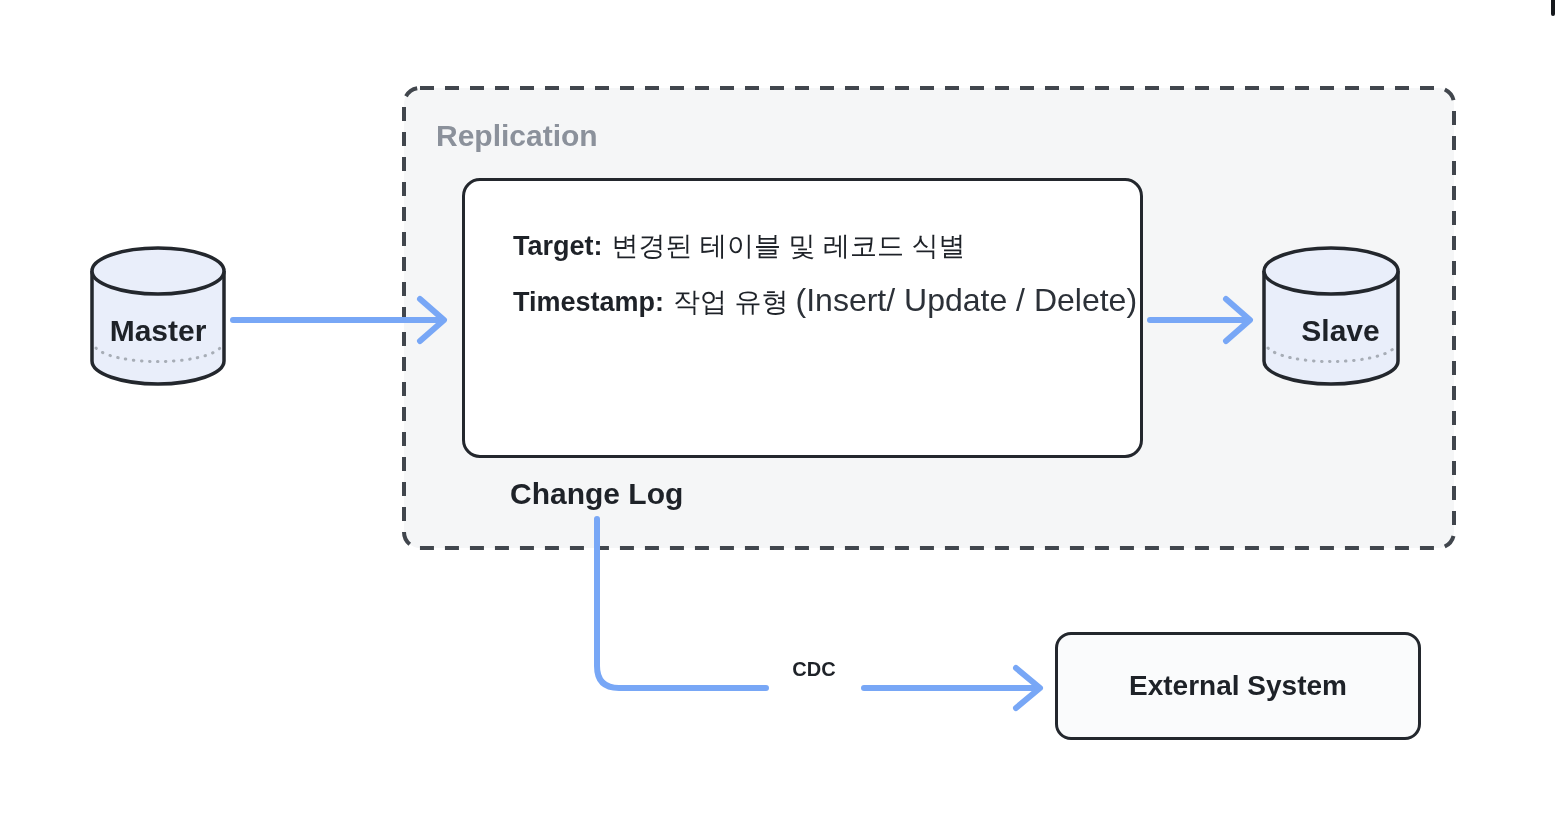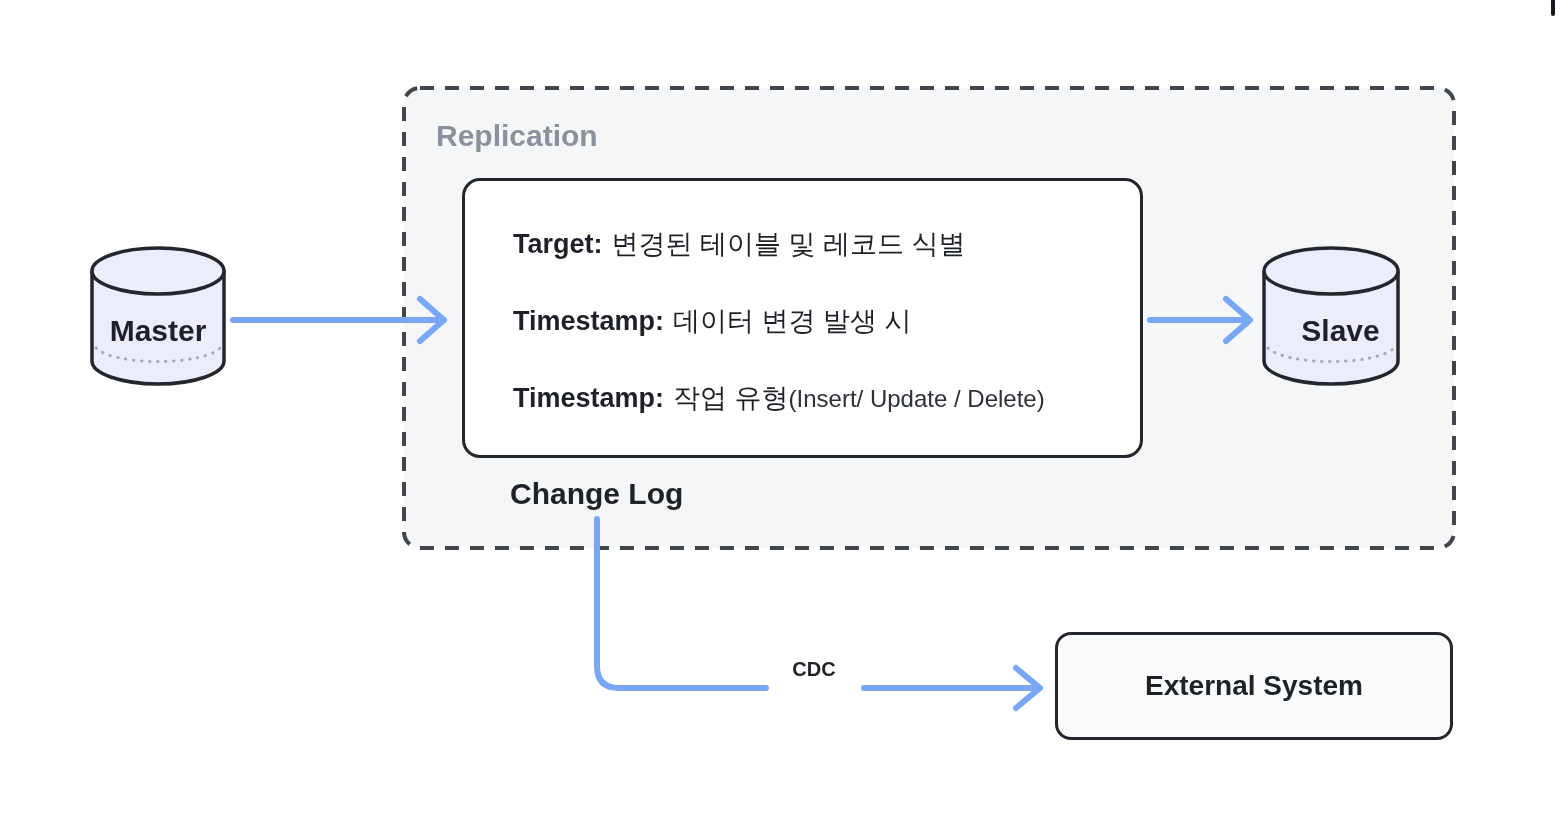--- a/index.html
+++ b/index.html
@@ -21,28 +21,28 @@
   .panel-rect{fill:var(--panel-bg);stroke:var(--panel-border);stroke-width:4;stroke-dasharray:14 11}
   .arrow{stroke:var(--arrow);stroke-width:6;fill:none;stroke-linecap:round;stroke-linejoin:round}
   .cyl-body{fill:var(--cyl-fill);stroke:var(--box-border);stroke-width:3.5}
   .cyl-dots{fill:none;stroke:#a7adb6;stroke-width:3;stroke-dasharray:0.5 7.5;stroke-linecap:round}
   .lbl{position:absolute;z-index:2;font-weight:700;font-size:30px;color:var(--ink);line-height:31px}
   .replication-lbl{color:var(--muted)}
   .node-lbl{text-align:center}
   .clog-box{
     position:absolute;z-index:2;left:462px;top:178px;width:681px;height:280px;
     background:#ffffff;border:3px solid var(--box-border);border-radius:18px;
-    display:flex;flex-direction:column;gap:38px;padding:44px 16px 0 48px;
+    display:flex;flex-direction:column;gap:16px;padding:44px 16px 0 48px;
   }
   .row{font-size:27px;line-height:38px;white-space:nowrap}
   .row .k{font-weight:700;margin-right:9px}
   .row .v{font-weight:400}
-  .row .n{font-weight:400;font-size:24px;margin-left:0;color:#2c3138}
+  .row .n{font-weight:400;font-size:32px;margin-left:7px;color:#2c3138}
   .ext-box{
-    position:absolute;z-index:2;left:1055px;top:632px;width:398px;height:108px;
+    position:absolute;z-index:2;left:1055px;top:632px;width:366px;height:108px;
     background:#fafbfc;border:3px solid var(--box-border);border-radius:16px;
     display:flex;align-items:center;justify-content:center;
     font-size:28px;font-weight:700;color:var(--ink);
   }
   .artifact{
     position:absolute;z-index:3;left:1551px;top:0;width:4px;height:16px;
     background:#15181c;border-radius:0 0 2px 2px;
   }
 </style>
 </head>
@@ -86,23 +86,20 @@
     </g>
   </svg>
 
   <div class="lbl replication-lbl" style="left:436px;top:120px">Replication</div>
 
   <div class="clog-box">
     <div class="row">
       <span class="k">Target:</span><span class="v">변경된 테이블 및 레코드 식별</span><span class="n"></span>
     </div>
     <div class="row">
-      <span class="k">Timestamp:</span><span class="v">데이터 변경 발생 시</span><span class="n"></span>
-    </div>
-    <div class="row">
       <span class="k">Timestamp:</span><span class="v">작업 유형</span><span class="n">(Insert/ Update / Delete)</span>
     </div>
   </div>
 
   <div class="lbl" style="left:510px;top:478px">Change Log</div>
 
   <div class="lbl node-lbl" style="left:92px;top:315px;width:132px">Master</div>
   <div class="lbl node-lbl" style="left:1264px;top:315px;width:153px">Slave</div>
   <div class="lbl node-lbl" style="left:778px;top:654px;width:72px;font-size:20px">CDC</div>
 

